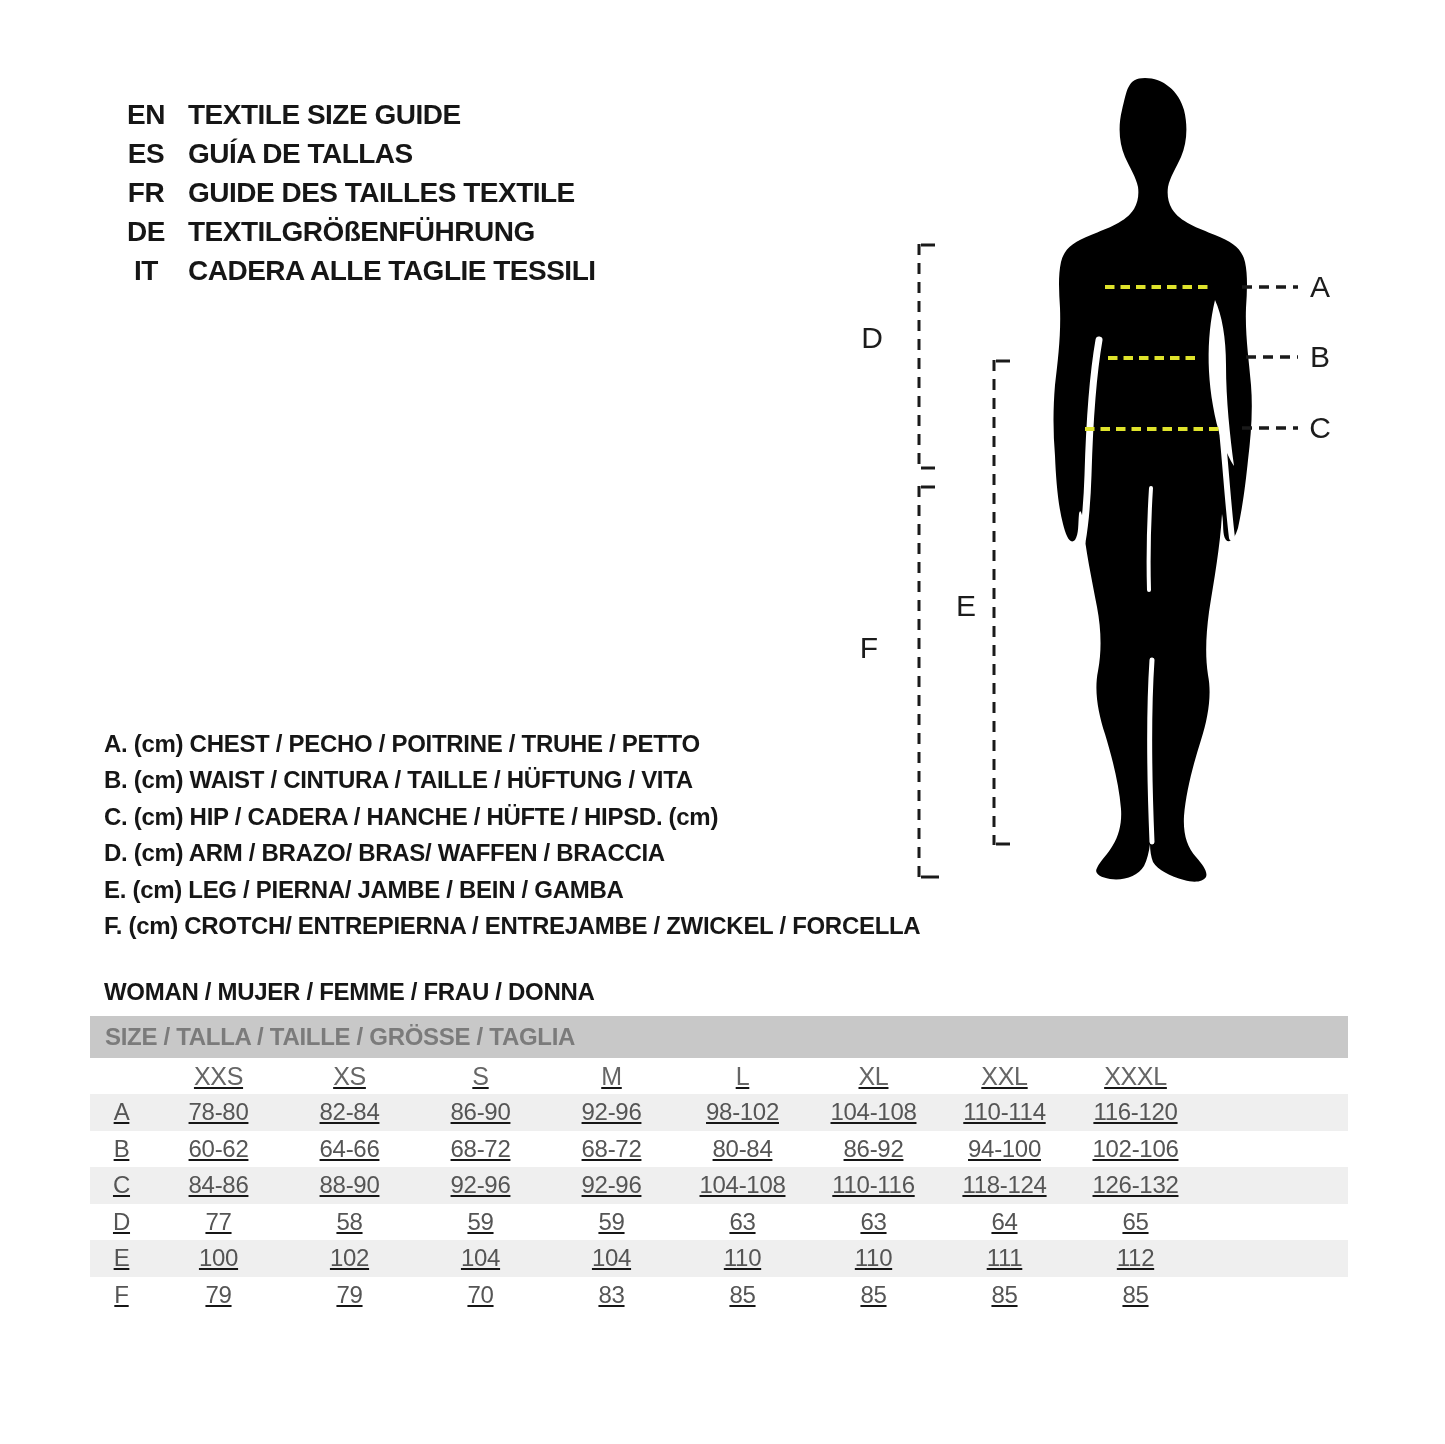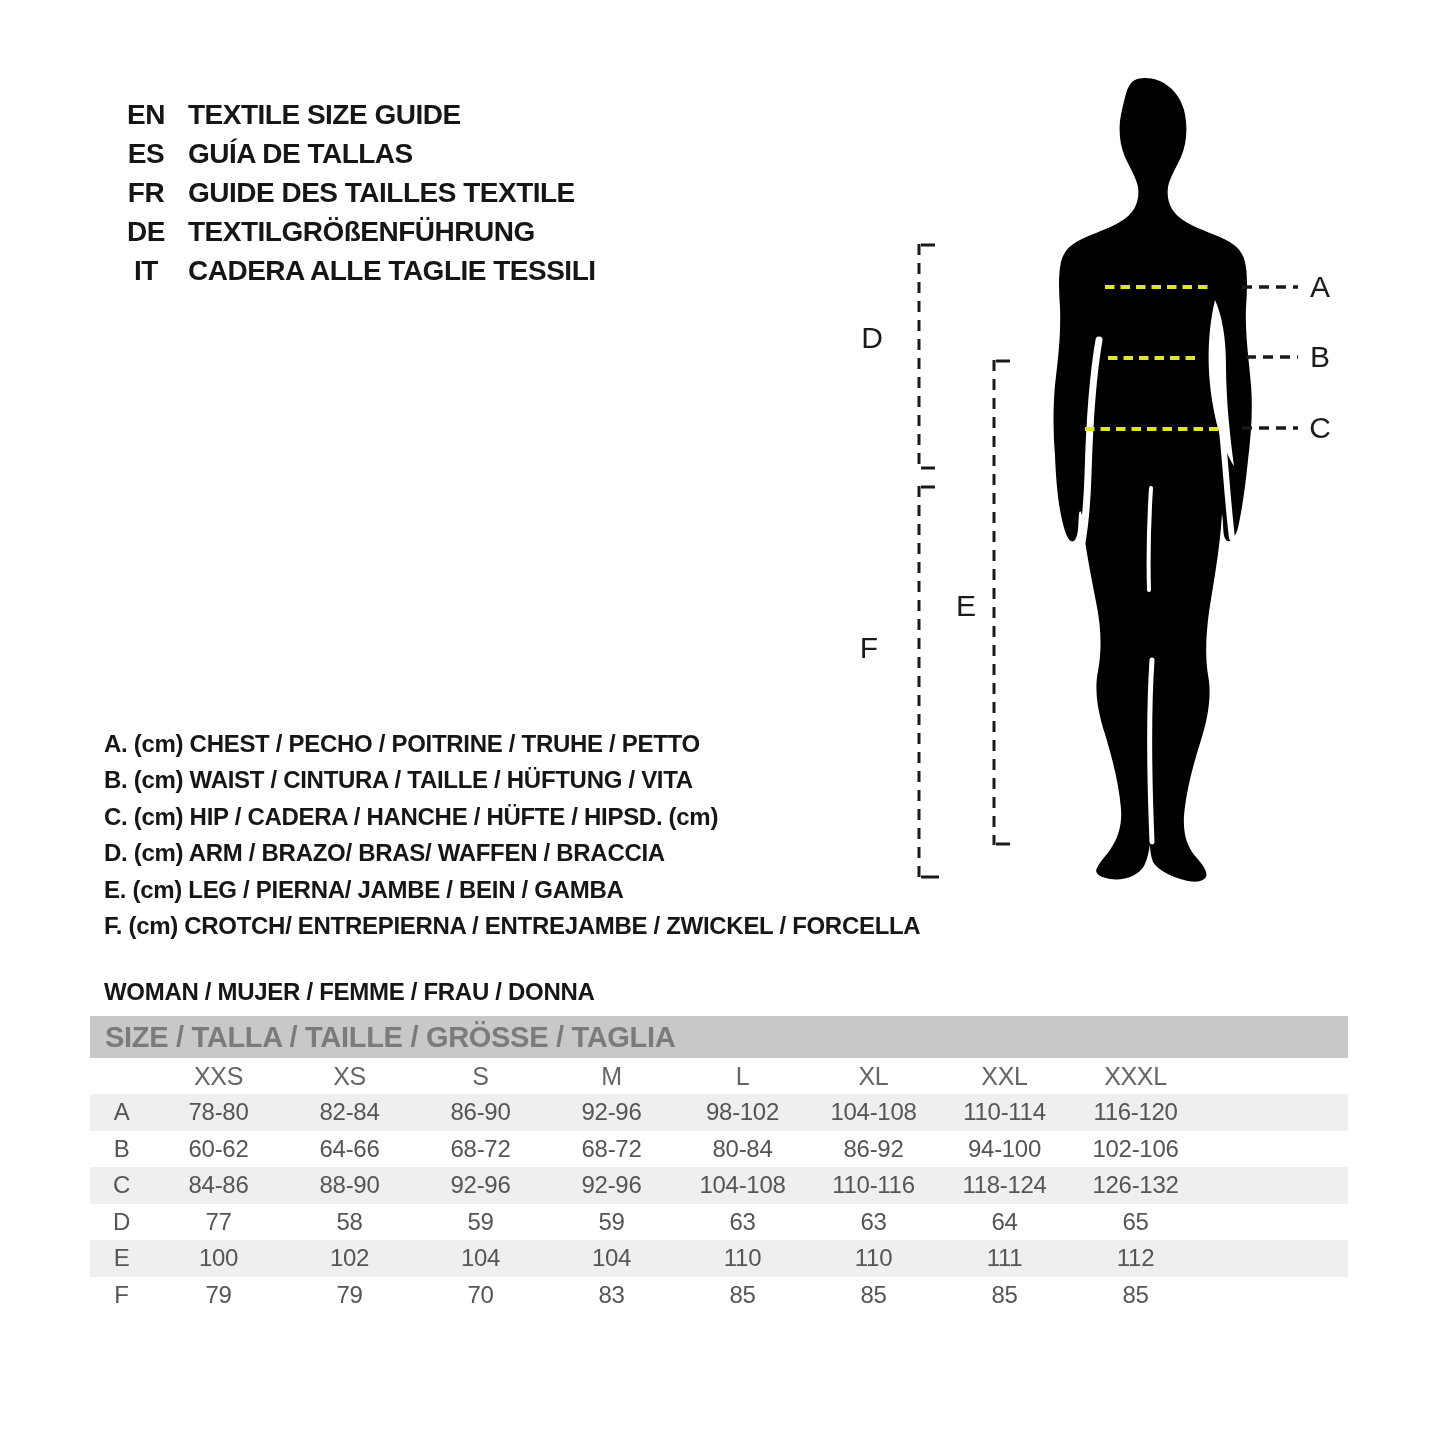--- a/index.html
+++ b/index.html
@@ -24,23 +24,23 @@
   .gap-stroke{fill:none;stroke:#ffffff;stroke-linecap:round;}
   .yellow-dash{fill:none;stroke:#dfe32b;stroke-width:4;stroke-dasharray:9.5 6;}
   .black-dash{fill:none;stroke:#1a1a1a;stroke-width:3.5;stroke-dasharray:10 7;}
   .black-vdash{fill:none;stroke:#1a1a1a;stroke-width:3;stroke-dasharray:11 8;}
   .tick{fill:none;stroke:#1a1a1a;stroke-width:3;}
   .diag-label{font-family:"Liberation Sans",sans-serif;font-size:30px;fill:#1c1c1c;text-anchor:middle;}
   
   .table-wrap{position:absolute;left:90px;top:1016px;width:1258px;}
   .band{
     height:42px;line-height:42px;background:#c8c8c8;color:#7b7b7b;
-    font-size:29px;font-weight:bold;letter-spacing:-0.3px;padding-left:15px;box-sizing:border-box;
+    font-size:24px;font-weight:bold;letter-spacing:-0.3px;padding-left:15px;box-sizing:border-box;
   }
-  table.sizes{border-collapse:collapse;table-layout:fixed;width:100%;}
+  table.sizes{border-collapse:collapse;table-layout:fixed;width:100%;text-decoration:underline;}
   table.sizes th,table.sizes td{
     padding:0;margin:0;font-weight:normal;text-align:center;
     font-size:24px;color:#555555;letter-spacing:-0.3px;vertical-align:middle;
   }
   tr.size-row{height:36px;}
   tr.size-row th{color:#666666;font-size:25px;}
   tr.data-row{height:36.5px;}
   tr.data-row.stripe{background:#efefef;}
   th.row-label{text-align:left;padding-left:15px;color:#4c4c4c;}
 </style>

